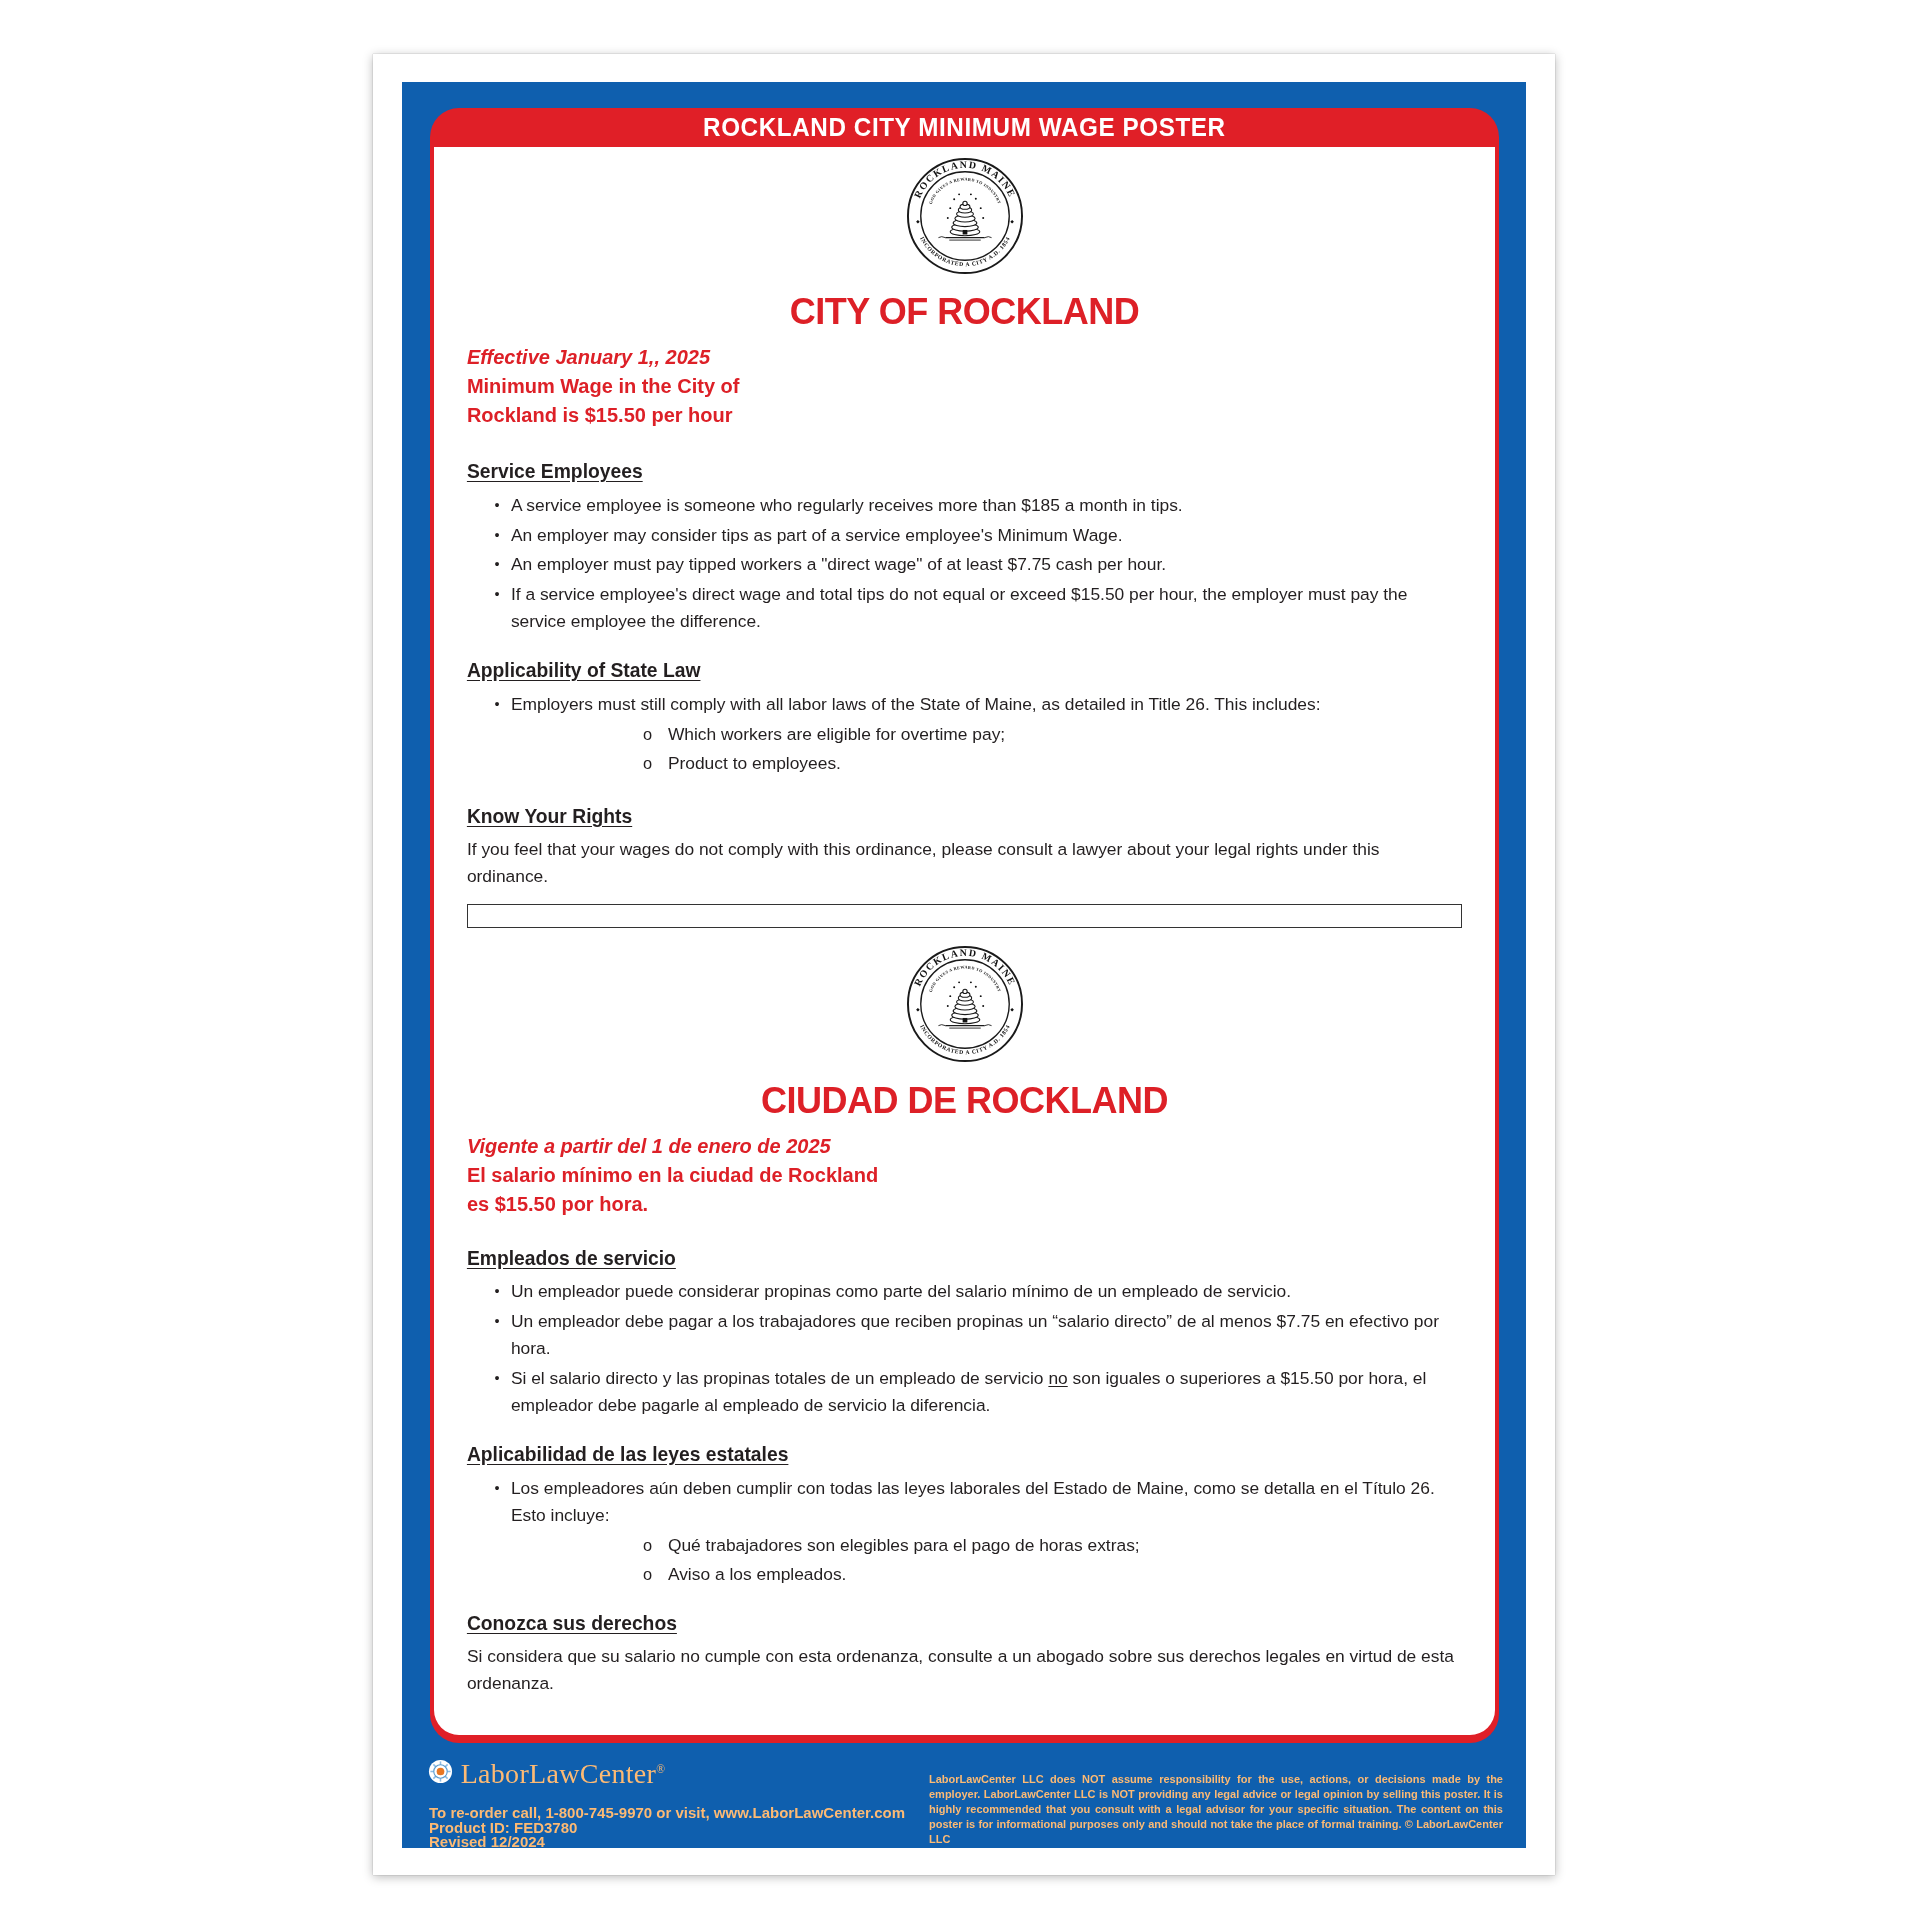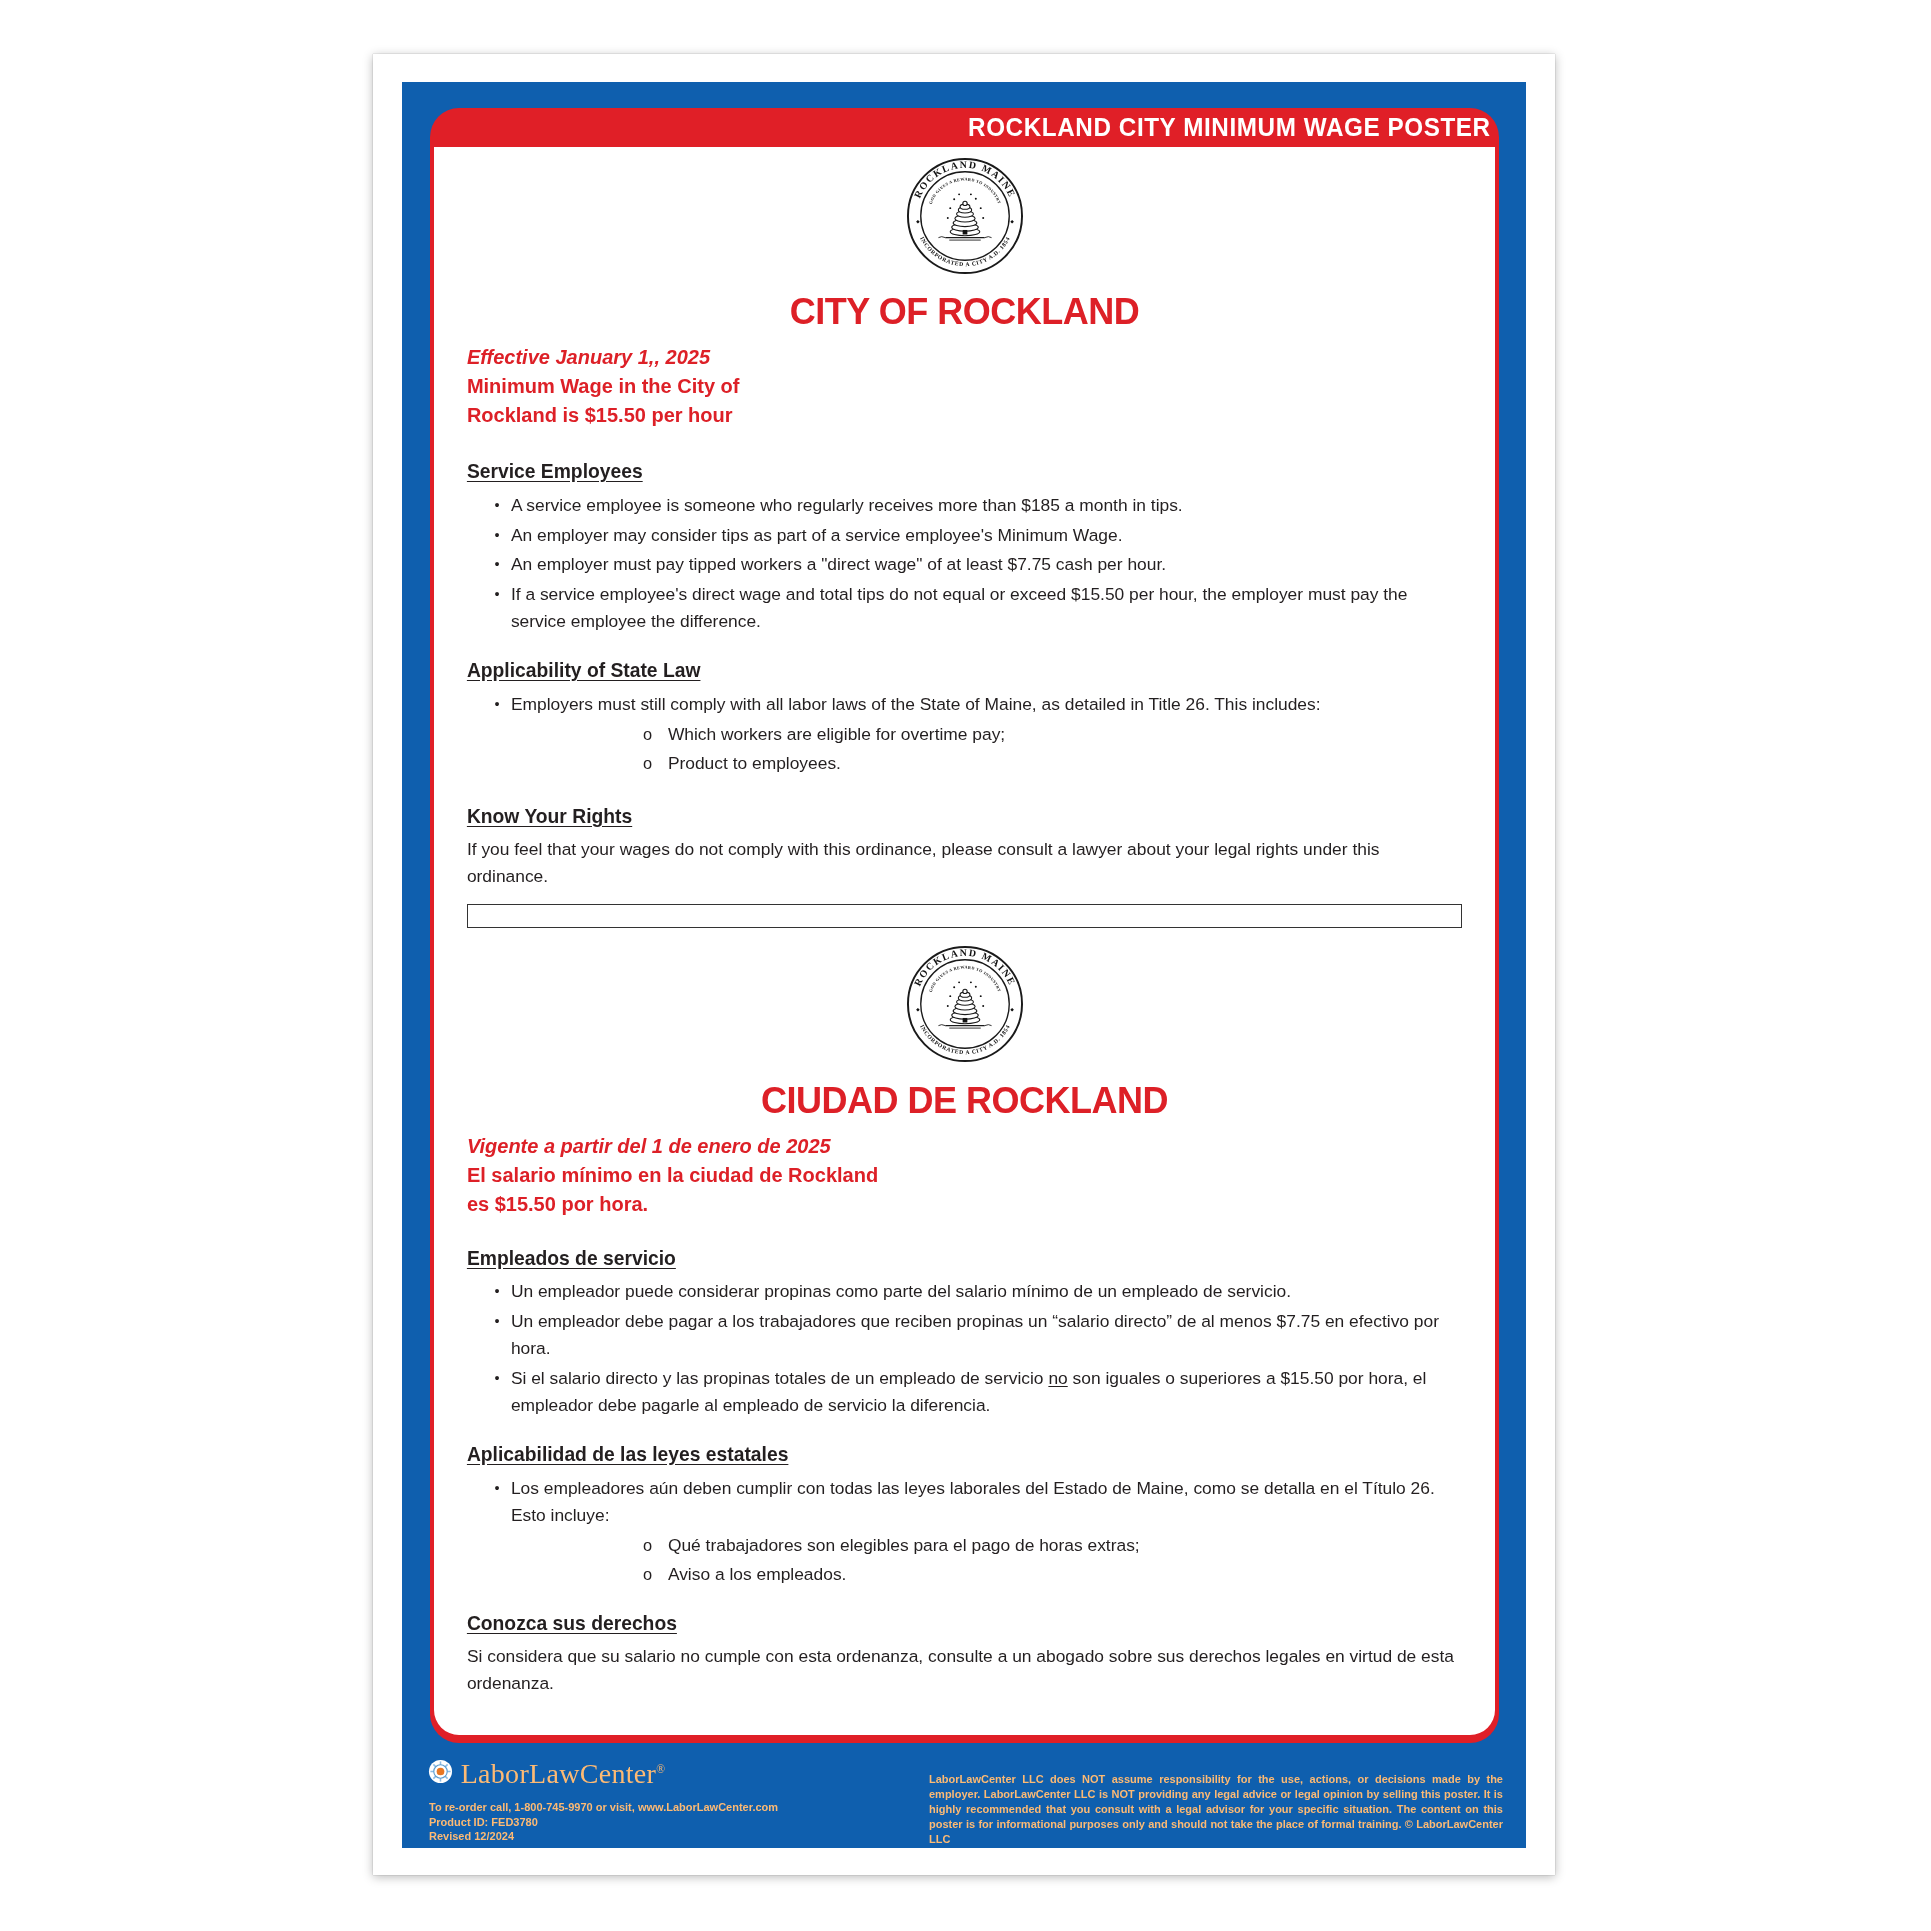--- a/index.html
+++ b/index.html
@@ -13,21 +13,21 @@
     box-shadow:0 1.9px 9.7px rgba(0,0,0,.28), 0 0 1px rgba(0,0,0,.35);
   }
   .poster {
     position:absolute; left:29px; top:28px; width:1124px; height:1766px;
     background:#0f5fae;
   }
   .redframe {
     position:absolute; left:28px; top:26px; width:1069px; height:1635px;
     background:#e01f27; border-radius:29px;
   }
-  .band { height:39px; display:flex; align-items:center; justify-content:flex-end; }
+  .band { height:39px; display:flex; align-items:center; justify-content:center; }
   .band-title {
     color:#ffffff; font-size:25px; font-weight:bold; letter-spacing:0.6px;
     transform:scaleX(.97);
   }
   .content {
     position:absolute; left:3.9px; right:3.9px; top:39px; bottom:7.7px;
     background:#ffffff; border-radius:0 0 25px 25px;
     padding:0 33px; overflow:hidden;
     font-size:17.4px; line-height:27px; color:#231f20;
   }
@@ -63,21 +63,21 @@
   .writebox {
     margin-top:13.5px; height:22px; border:1.9px solid #333333; background:#ffffff;
   }
   .footer { position:absolute; left:0; right:0; top:1661px; height:105px; color:#fdba74; }
   .brandrow { position:absolute; left:26px; top:11.6px; display:flex; align-items:center; }
   .brandname {
     font-family:"Liberation Serif", serif; font-size:28px; line-height:29px;
     margin-left:7.7px; letter-spacing:0.3px;
   }
   .brandsup { font-size:11.6px; vertical-align:super; }
-  .smalls { position:absolute; left:27px; top:57px; font-size:11px; font-weight:bold; line-height:14.5px; }
+  .smalls { position:absolute; left:27px; top:63px; font-size:15px; font-weight:bold; line-height:14.5px; }
   .disclaimer {
     position:absolute; right:23px; top:29px; width:574px;
     font-size:11px; font-weight:bold; line-height:15px; text-align:justify;
   }
   .sealsvg { display:inline-block; }
 </style>
 </head>
 <body>
 
 <div class="page">

